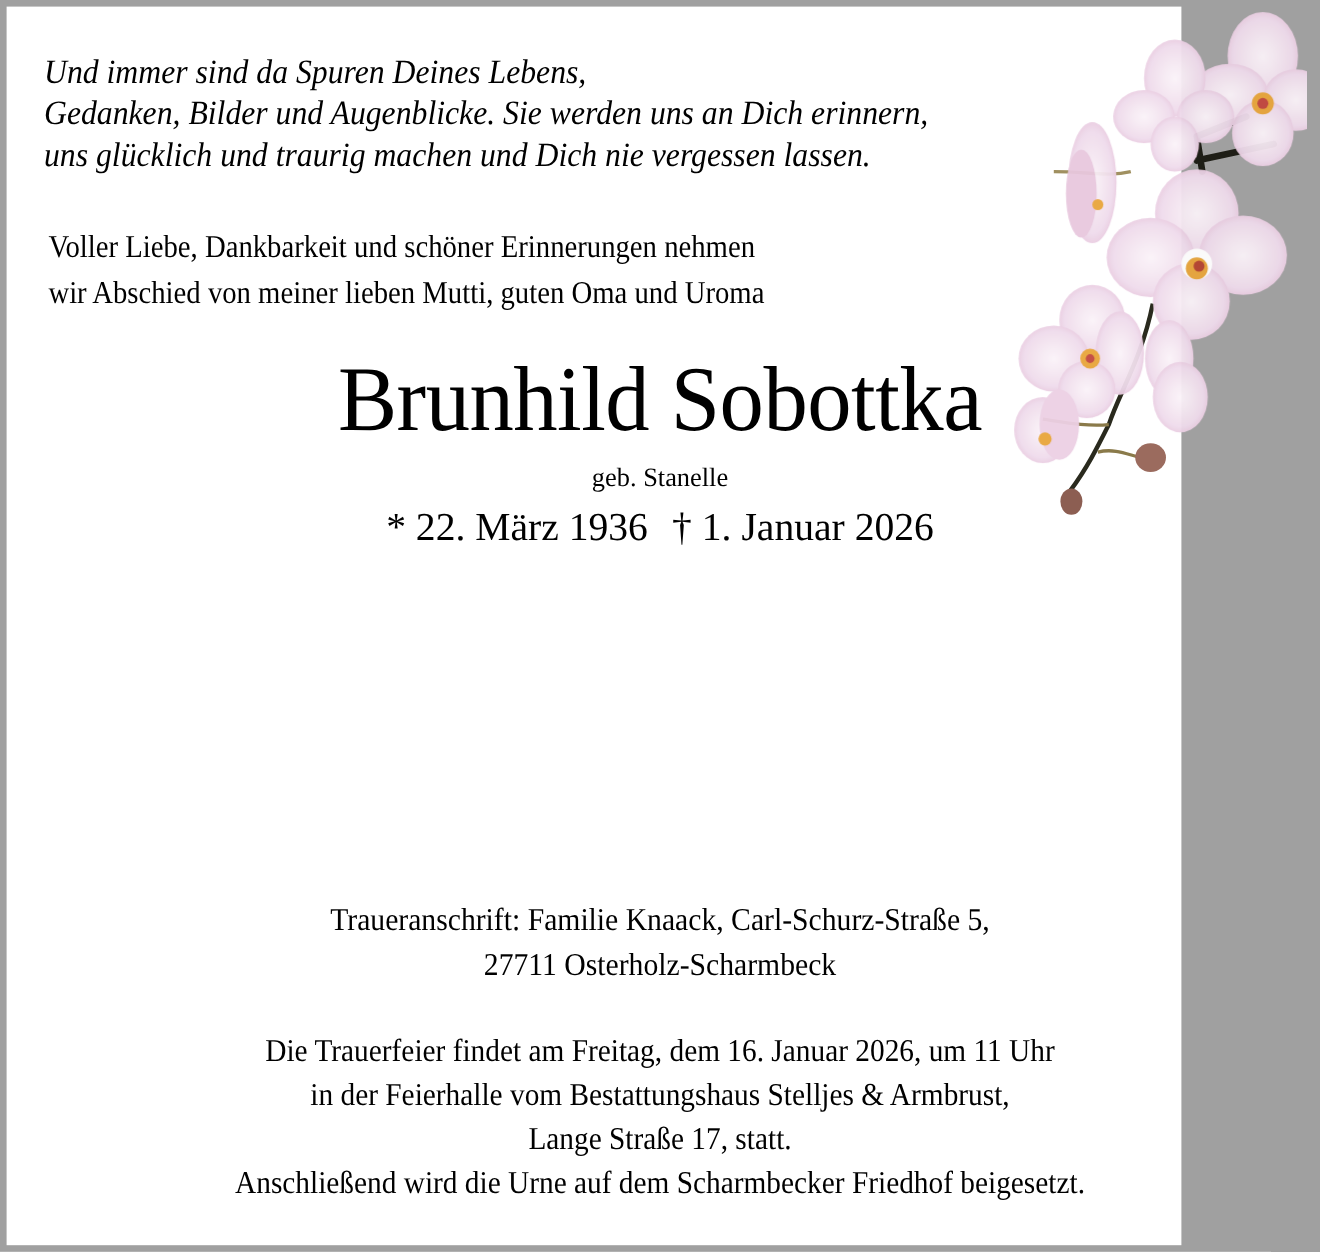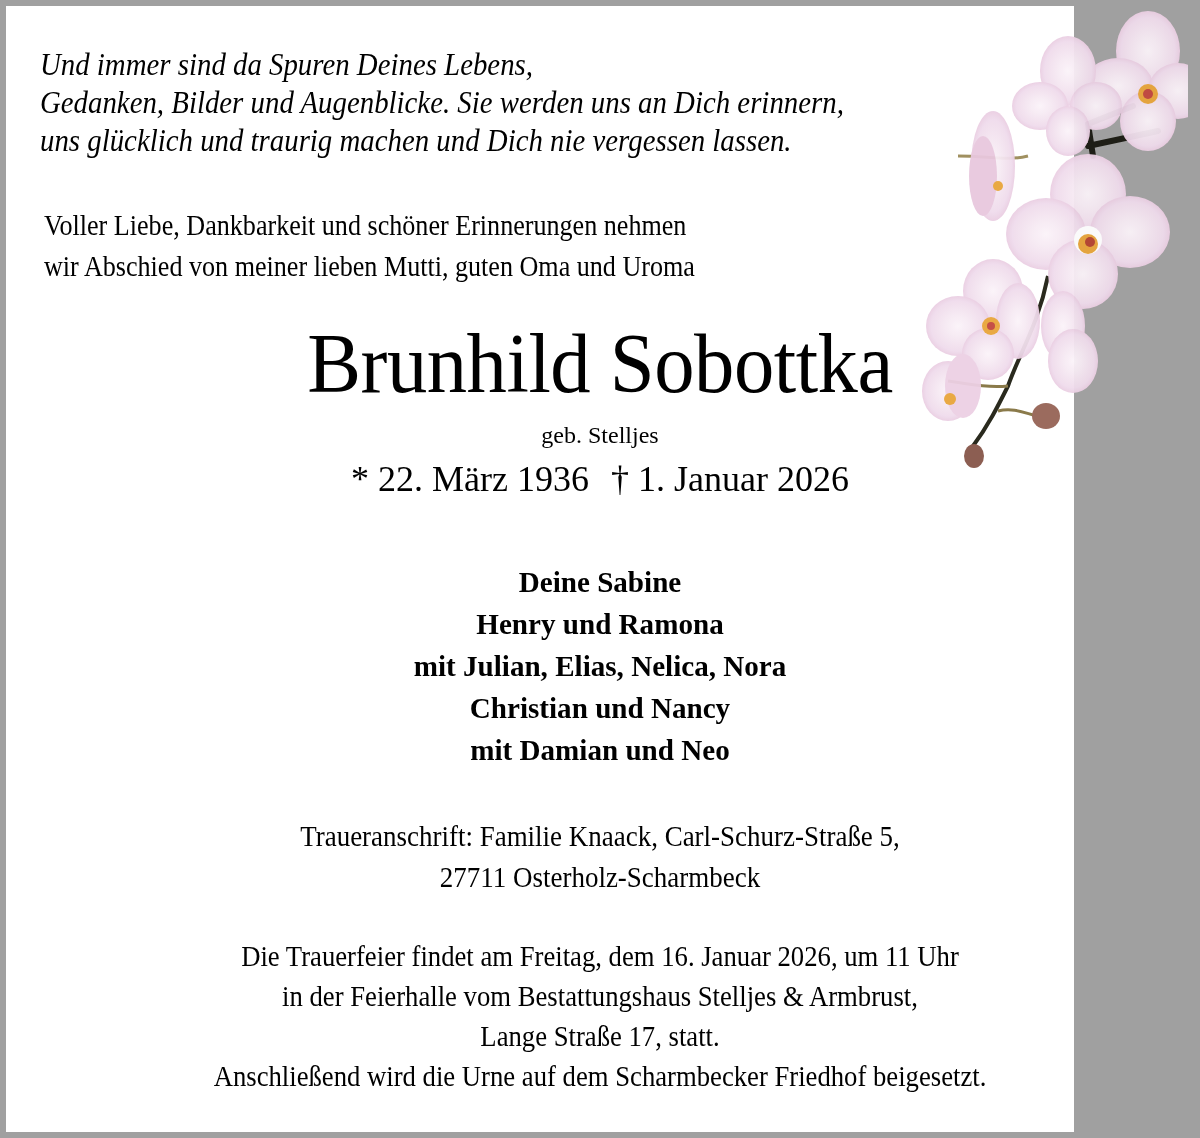--- a/index.html
+++ b/index.html
@@ -29,32 +29,25 @@
     <div>Gedanken, Bilder und Augenblicke. Sie werden uns an Dich erinnern,</div>
     <div>uns glücklich und traurig machen und Dich nie vergessen lassen.</div>
   </div>
 
   <div class="abs intro">
     <div>Voller Liebe, Dankbarkeit und schöner Erinnerungen nehmen</div>
     <div>wir Abschied von meiner lieben Mutti, guten Oma und Uroma</div>
   </div>
 
   <div class="abs center name">Brunhild Sobottka</div>
-  <div class="abs center maiden">geb. Stelljes</div>
+  <div class="abs center maiden">geb. Stanelle</div>
   <div class="abs center dates">
     <span>* 22. März 1936</span><span class="gap"></span><span>† 1. Januar 2026</span>
   </div>
 
-  <div class="abs center family">
-    <div>Deine Sabine</div>
-    <div>Henry und Ramona</div>
-    <div>mit Julian, Elias, Nelica, Nora</div>
-    <div>Christian und Nancy</div>
-    <div>mit Damian und Neo</div>
-  </div>
 
   <div class="abs center addr">
     <div>Traueranschrift: Familie Knaack, Carl-Schurz-Straße 5,</div>
     <div>27711 Osterholz-Scharmbeck</div>
   </div>
 
   <div class="abs center ceremony">
     <div>Die Trauerfeier findet am Freitag, dem 16. Januar 2026, um 11 Uhr</div>
     <div>in der Feierhalle vom Bestattungshaus Stelljes &amp; Armbrust,</div>
     <div>Lange Straße 17, statt.</div>

